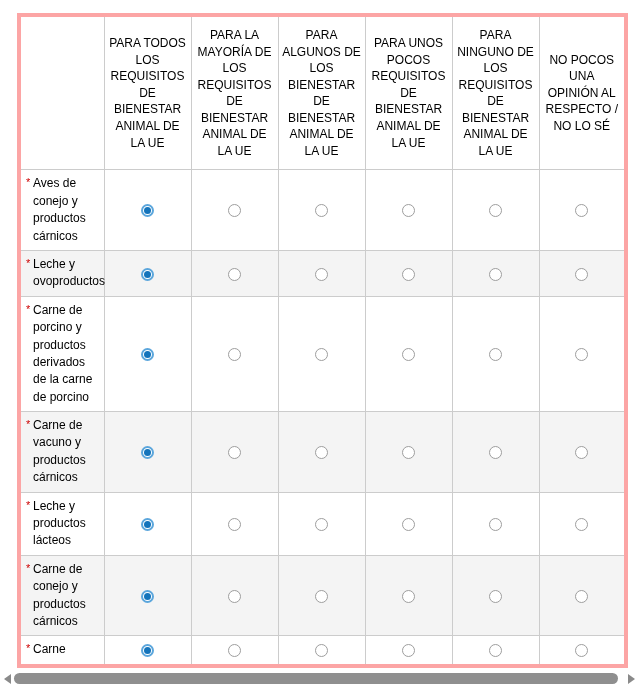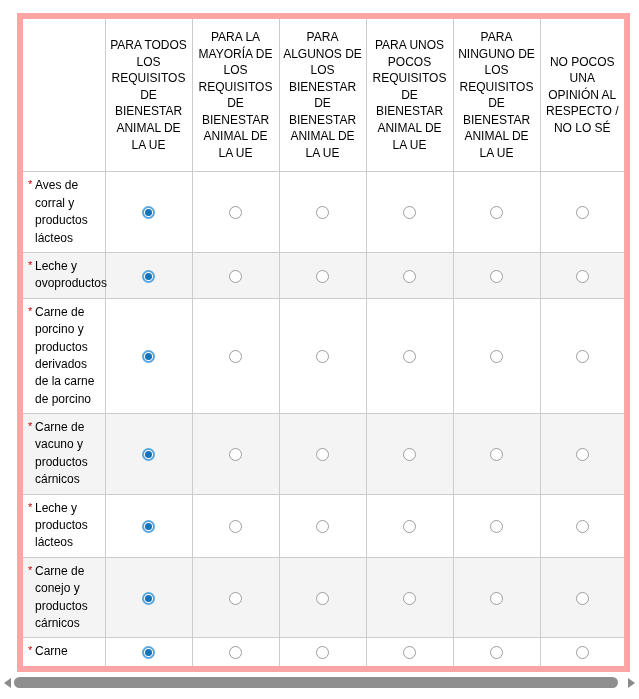--- a/index.html
+++ b/index.html
@@ -8,21 +8,21 @@
     background:#ffffff;
     font-family:"Liberation Sans","DejaVu Sans",sans-serif;
     color:#000;
     overflow:hidden;
   }
   .table-wrap{margin:13px 15px 0 17px;}
   table{
     border-collapse:collapse;
     table-layout:fixed;
     width:607px;
-    border:6px solid #fca5a5;
+    border:4px solid #fca5a5;
   }
   col.c-label{width:85px;}
   col.c-opt{width:87px;}
   th,td{border:1px solid #cccccc;}
   th{
     font-weight:normal;
     font-size:12px;
     line-height:1.38;
     text-align:center;
     vertical-align:middle;
@@ -117,21 +117,21 @@
         <th>PARA UNOS POCOS REQUISITOS DE BIENESTAR ANIMAL DE LA UE</th>
         <th>PARA NINGUNO DE LOS REQUISITOS DE BIENESTAR ANIMAL DE LA UE</th>
         <th>NO POCOS UNA OPINIÓN AL RESPECTO / NO LO SÉ</th>
       </tr>
     </thead>
     <tbody id="survey-body">
   <tr>
     <td class="label-cell">
       <div class="label-inner">
         <span class="star">*</span>
-        <span class="lbl">Aves de corral y productos lácteos</span>
+        <span class="lbl">Aves de conejo y productos cárnicos</span>
       </div>
     </td>
     <td class="radio-cell"><span class="radio checked"></span></td>
     <td class="radio-cell"><span class="radio"></span></td>
     <td class="radio-cell"><span class="radio"></span></td>
     <td class="radio-cell"><span class="radio"></span></td>
     <td class="radio-cell"><span class="radio"></span></td>
     <td class="radio-cell"><span class="radio"></span></td>
   </tr>
 

